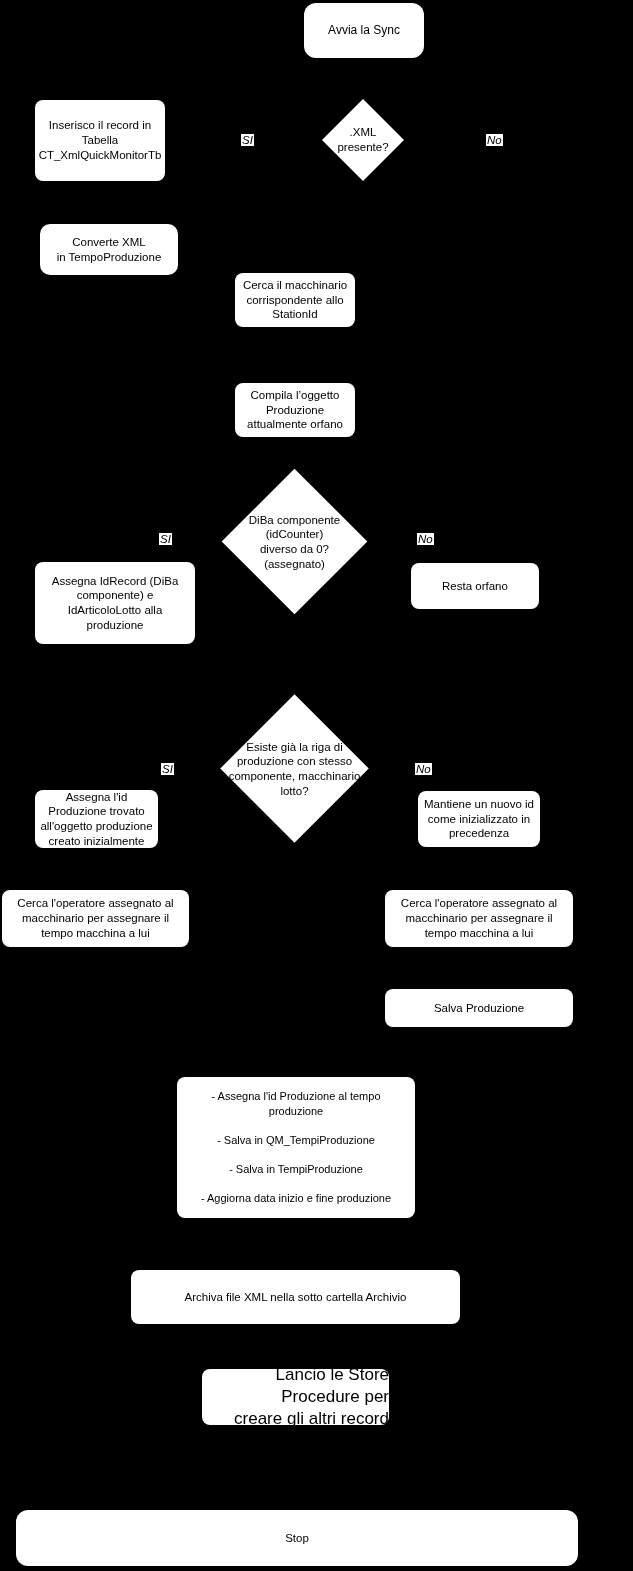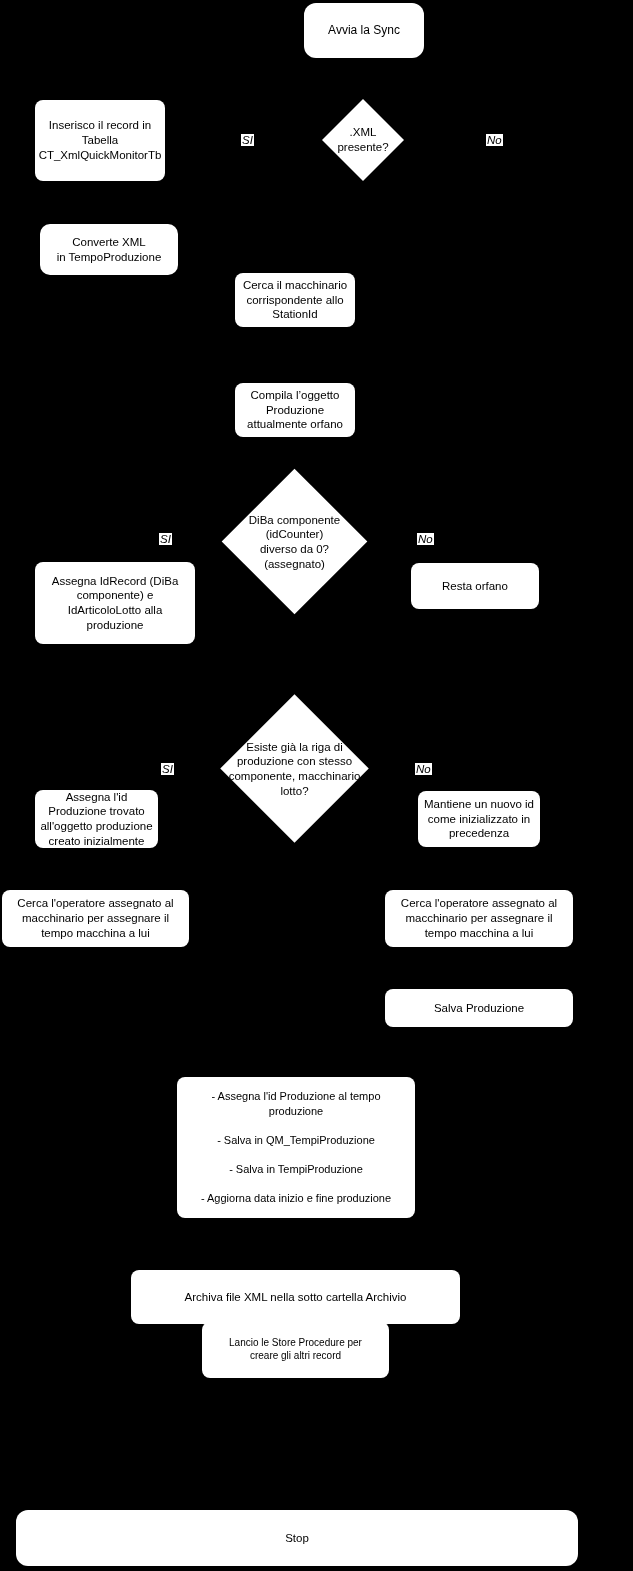--- a/index.html
+++ b/index.html
@@ -178,21 +178,21 @@
 
 - Salva in TempiProduzione
 
 - Aggiorna data inizio e fine produzione</span>
   </div>
 
   <div class="node rect" style="left:131px; top:1270px; width:329px; height:54px; font-size:11.5px;">
     <span class="txt">Archiva file XML nella sotto cartella Archivio</span>
   </div>
 
-  <div class="node rect" style="left:202px; top:1322px; width:187px; height:56px; font-size:10px;">
+  <div class="node rect" style="left:202px; top:1369px; width:187px; height:56px; font-size:17px;text-align:right;">
     <span class="txt">Lancio le Store Procedure per
 creare gli altri record</span>
   </div>
 
   <div class="node rounded-lg" style="left:16px; top:1510px; width:562px; height:56px; font-size:11.5px;">
     <span class="txt">Stop</span>
   </div>
 
 </div>
 

